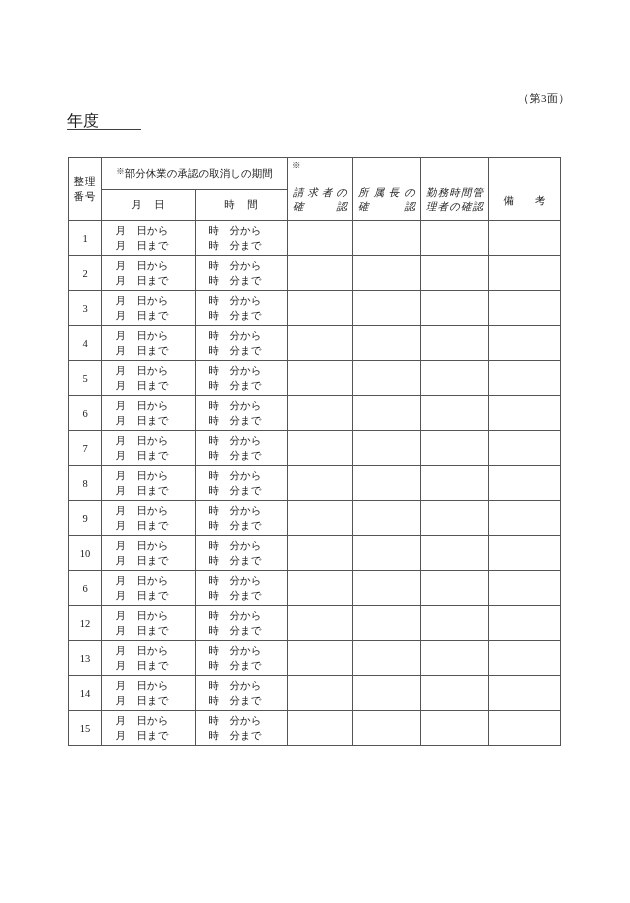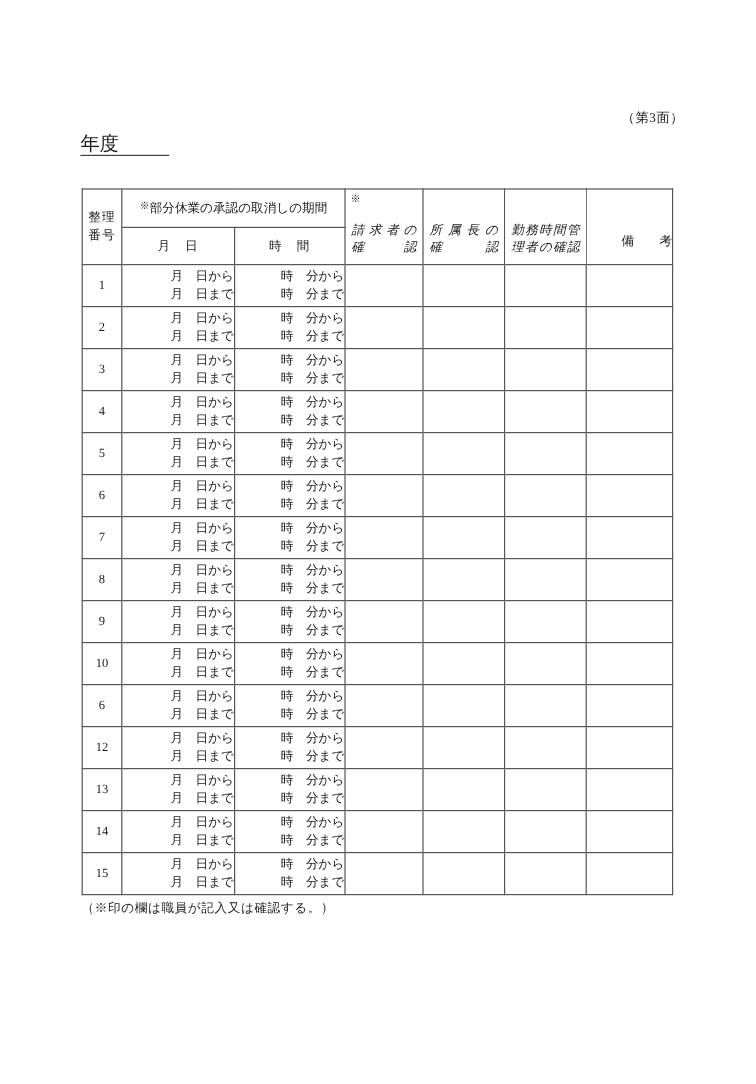--- a/index.html
+++ b/index.html
@@ -70,24 +70,24 @@
     font-size: 8.5px;
   }
   .jline {
     text-align: justify;
     text-align-last: justify;
     padding: 0 5px;
     line-height: 14px;
     font-style: italic;
   }
   th.remarks-head { vertical-align: bottom; padding-bottom: 12px; }
-  .remarks-line { text-align: right; }
+  .remarks-line { text-align: center; }
   tbody td { height: 35px; vertical-align: middle; }
   td.num-cell { text-align: center; }
-  td.period-cell { text-align: right; padding-right: 0; }
+  td.period-cell { text-align: center; padding-right: 13px; }
   td.period-cell div { line-height: 15px; }
   .footnote {
     position: absolute;
     top: 750px;
     left: 68px;
     font-size: 10.5px;
     letter-spacing: 0.5px;
   }
 </style>
 </head>
@@ -365,15 +365,14 @@
             <div>時　分まで</div>
           </td>
           <td></td>
           <td></td>
           <td></td>
           <td></td>
         </tr>
       </tbody>
   </table>
 
-  <div class="footnote">（※印の欄は職員が記入又は確認する。）</div>
 
 </div>
 
 </body></html>

